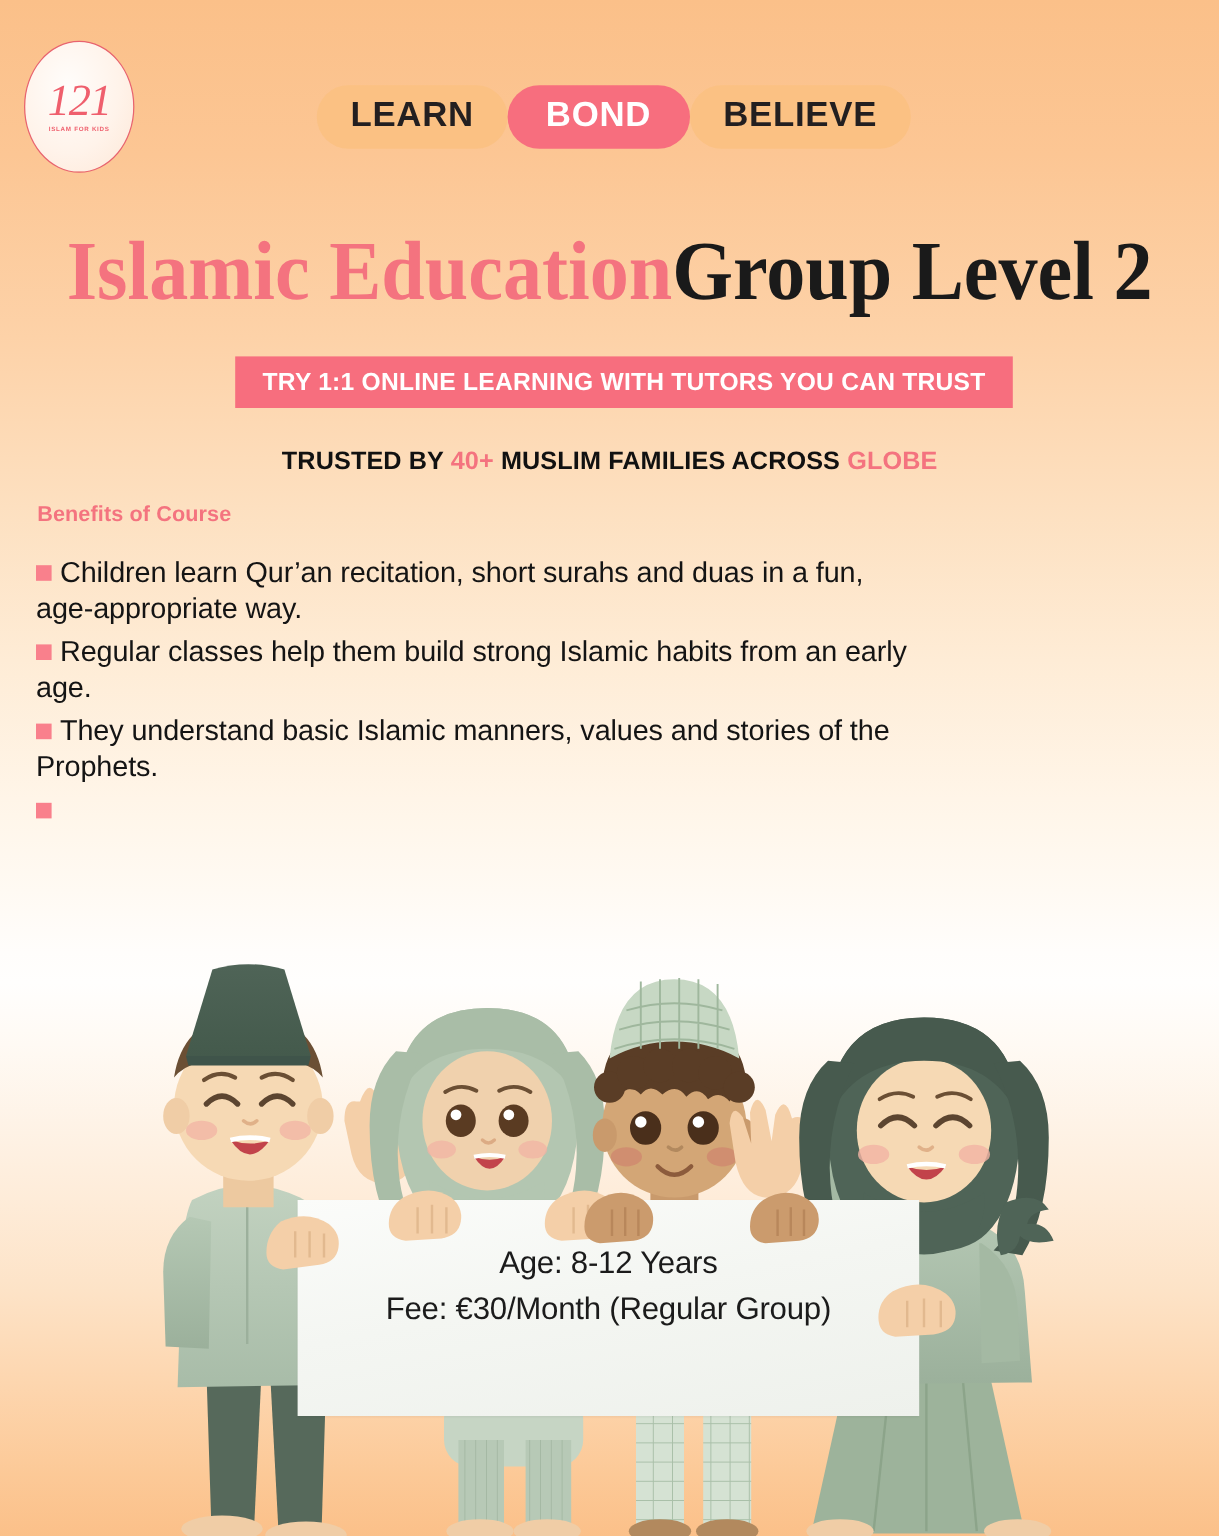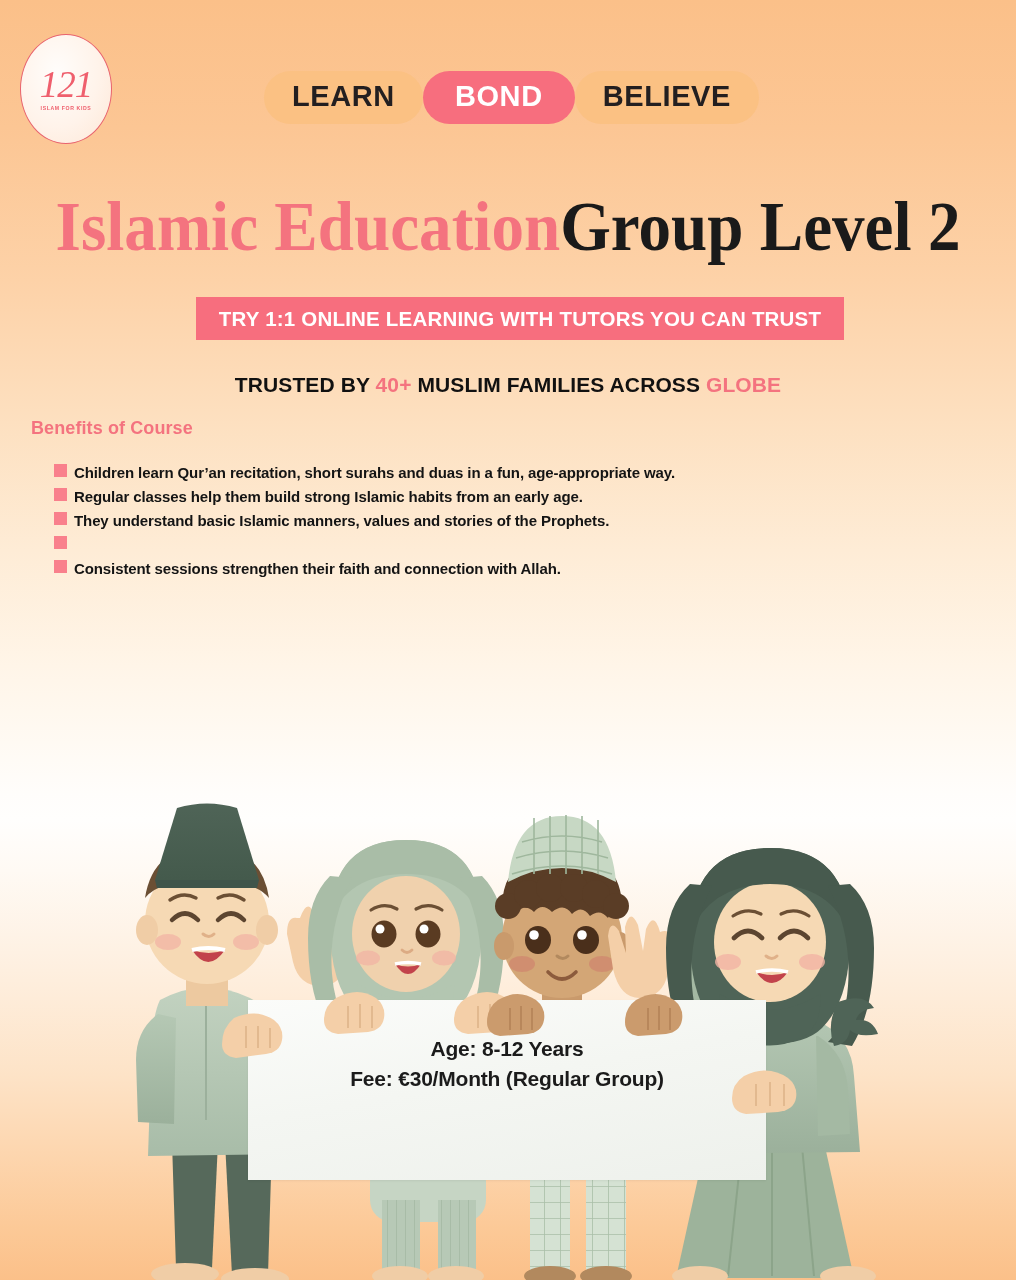--- a/index.html
+++ b/index.html
@@ -156,27 +156,26 @@
     letter-spacing: 0.1px;
   }
   .bullets {
     position: absolute;
     left: 30px;
     top: 463px;
     width: 740px;
   }
   .bullet {
     display: block;
-    font-size: 15px;
-    font-weight: 700;
+    font-size: 24px;
+    font-weight: 400;
     color: #141414;
     line-height: 1.27;
     margin-bottom: 5px;
     letter-spacing: -0.1px;
-    margin-left: 24px;
   }
   .sq {
     display: inline-block;
     width: 13px;
     height: 13px;
     background: #f9808c;
     margin-right: 7px;
     vertical-align: 1px;
   }
 
@@ -201,22 +200,22 @@
     box-shadow: 0 1px 2px rgba(0,0,0,0.06);
   }
   .sign-text {
     position: absolute;
     left: 0;
     right: 0;
     top: 34px;
     text-align: center;
   }
   .sign-line {
-    font-size: 21px;
-    font-weight: 700;
+    font-size: 26px;
+    font-weight: 400;
     color: #1b1b1b;
     line-height: 1.45;
     letter-spacing: -0.2px;
   }
 </style>
 </head>
 <body>
 
 <div id="poster">
 
@@ -237,21 +236,20 @@
 
   <div class="trusted"><span>TRUSTED BY </span><span class="hl">40+</span><span> MUSLIM FAMILIES ACROSS </span><span class="hl">GLOBE</span></div>
 
   <div class="benefits-head">Benefits of Course</div>
 
   <div class="bullets">
     <div class="bullet"><span class="sq"></span><span>Children learn Qur’an recitation, short surahs and duas in a fun, age-appropriate way.</span></div>
     <div class="bullet"><span class="sq"></span><span>Regular classes help them build strong Islamic habits from an early age.</span></div>
     <div class="bullet"><span class="sq"></span><span>They understand basic Islamic manners, values and stories of the Prophets.</span></div>
     <div class="bullet"><span class="sq"></span></div>
-    <div class="bullet"><span class="sq"></span><span>Consistent sessions strengthen their faith and connection with Allah.</span></div>
   </div>
 
   <div class="scene">
     <svg width="1016" height="510" viewBox="0 0 1016 510" xmlns="http://www.w3.org/2000/svg">
       <defs>
         <linearGradient id="sageG" x1="0" y1="0" x2="0" y2="1">
           <stop offset="0%" stop-color="#c2d2c0"></stop>
           <stop offset="100%" stop-color="#a8bca8"></stop>
         </linearGradient>
         <linearGradient id="sageG2" x1="0" y1="0" x2="0" y2="1">

